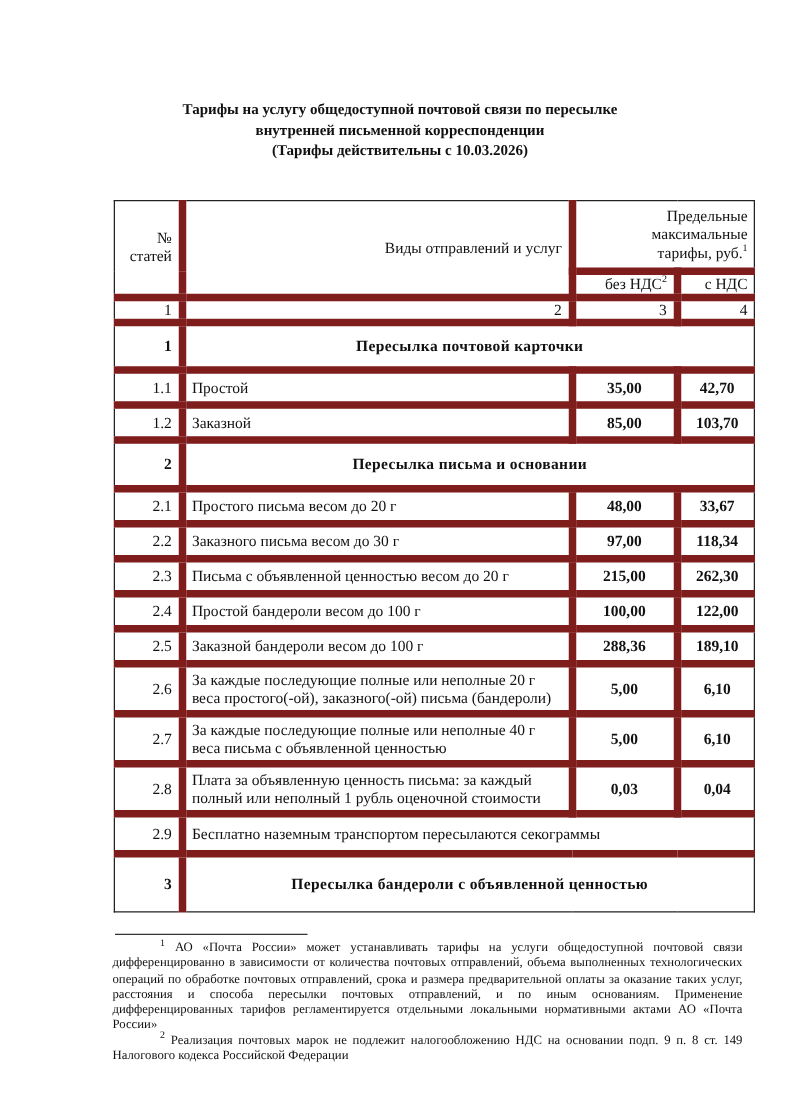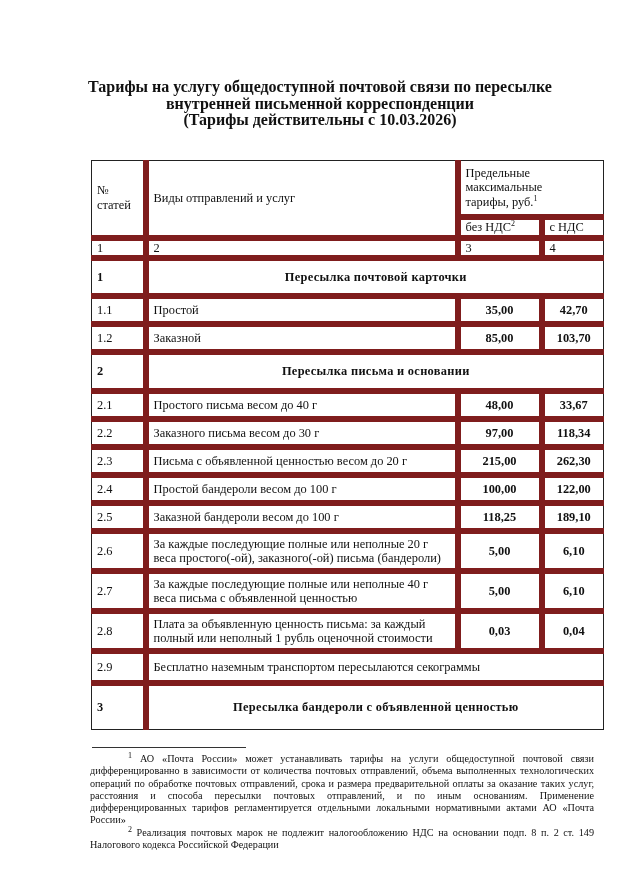--- a/index.html
+++ b/index.html
@@ -2,36 +2,36 @@
 <html><head>
   <meta charset="utf-8">
   <style>
     html, body { margin: 0; padding: 0; background: #ffffff; }
     body {
       width: 640px; height: 886px; position: relative; overflow: hidden;
       font-family: "Liberation Serif", "DejaVu Serif", serif; color: #111;
     }
     .title {
       position: absolute; left: 0; top: 79px; width: 640px;
-      text-align: center; font-weight: bold; font-size: 16px; line-height: 16.5px;
+      text-align: center; font-weight: bold; font-size: 12px; line-height: 16.5px;
     }
     .title div { white-space: nowrap; }
     table.tariffs {
       position: absolute; left: 91px; top: 160px; width: 512px;
       border-collapse: collapse; table-layout: fixed; font-size: 12.4px;
     }
     table.tariffs td {
       border: 6px solid #7f1d1d; padding: 0 5px; vertical-align: middle; line-height: 14.5px;
     }
     table.tariffs tr td:first-child { border-left: 1.5px solid #222; border-right: 1.5px solid #222; }
     table.tariffs tr td:last-child { border-right: 1.5px solid #222; }
     table.tariffs tr:first-child td { border-top: 1.5px solid #222; }
     table.tariffs tr:last-child td { border-bottom: 1.5px solid #222; }
     table.tariffs tr.dark-top td { border-top: 1px solid #7f1d1d; }
-    .c { text-align: left; }
+    .c { text-align: right; }
     .num { text-align: center; font-weight: bold; }
     .sec td { font-weight: bold; }
     .sec .sec-title { text-align: center; letter-spacing: 0.3px; }
     sup { font-size: 8px; vertical-align: super; line-height: 0; }
     .fn-rule {
       position: absolute; left: 92px; top: 747px; width: 154px; height: 0;
       border-top: 1px solid #333;
     }
     .footnotes {
       position: absolute; left: 90px; top: 753px; width: 504px;
@@ -96,21 +96,21 @@
     <td class="num">85,00</td>
     <td class="num">103,70</td>
   </tr>
 
   <tr class="sec" style="height:39px">
     <td class="c">2</td>
     <td colspan="3" class="sec-title">Пересылка письма и основании</td>
   </tr>
   <tr class="dark-top" style="height:28px">
     <td class="c">2.1</td>
-    <td>Простого письма весом до 40 г</td>
+    <td>Простого письма весом до 20 г</td>
     <td class="num">48,00</td>
     <td class="num">33,67</td>
   </tr>
   <tr style="height:28px">
     <td class="c">2.2</td>
     <td>Заказного письма весом до 30 г</td>
     <td class="num">97,00</td>
     <td class="num">118,34</td>
   </tr>
   <tr style="height:28px">
@@ -121,21 +121,21 @@
   </tr>
   <tr style="height:28px">
     <td class="c">2.4</td>
     <td>Простой бандероли весом до 100 г</td>
     <td class="num">100,00</td>
     <td class="num">122,00</td>
   </tr>
   <tr style="height:28px">
     <td class="c">2.5</td>
     <td>Заказной бандероли весом до 100 г</td>
-    <td class="num">118,25</td>
+    <td class="num">288,36</td>
     <td class="num">189,10</td>
   </tr>
   <tr style="height:40px">
     <td class="c">2.6</td>
     <td>За каждые последующие полные или неполные 20 г веса простого(-ой), заказного(-ой) письма (бандероли)</td>
     <td class="num">5,00</td>
     <td class="num">6,10</td>
   </tr>
   <tr class="dark-top" style="height:40px">
     <td class="c">2.7</td>
@@ -157,14 +157,14 @@
   <tr class="sec" style="height:46px">
     <td class="c">3</td>
     <td colspan="3" class="sec-title">Пересылка бандероли с объявленной ценностью</td>
   </tr>
 </tbody>
   </table>
 
 <div class="fn-rule"></div>
 <div class="footnotes">
   <p><sup>1</sup> <span>АО «Почта России» может устанавливать тарифы на услуги общедоступной почтовой связи дифференцированно в зависимости от количества почтовых отправлений, объема выполненных технологических операций по обработке почтовых отправлений, срока и размера предварительной оплаты за оказание таких услуг, расстояния и способа пересылки почтовых отправлений, и по иным основаниям. Применение дифференцированных тарифов регламентируется отдельными локальными нормативными актами АО «Почта России»</span></p>
-  <p><sup>2</sup> <span>Реализация почтовых марок не подлежит налогообложению НДС на основании подп. 8 п. 2 ст. 149 Налогового кодекса Российской Федерации</span></p>
+  <p><sup>2</sup> <span>Реализация почтовых марок не подлежит налогообложению НДС на основании подп. 9 п. 8 ст. 149 Налогового кодекса Российской Федерации</span></p>
 </div>
 
 </body></html>

